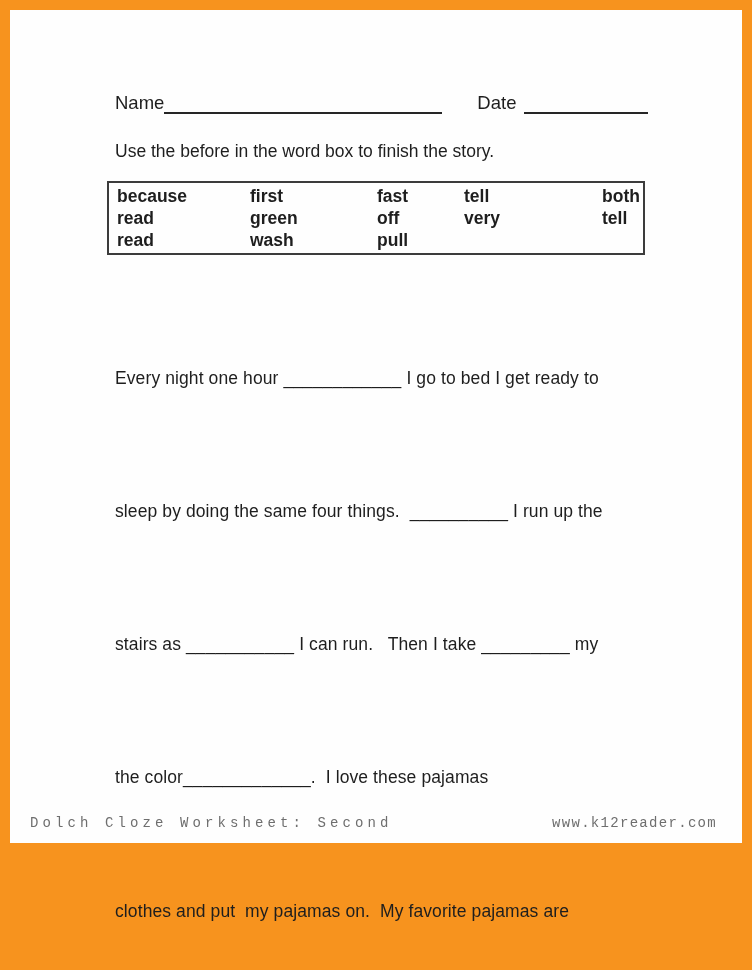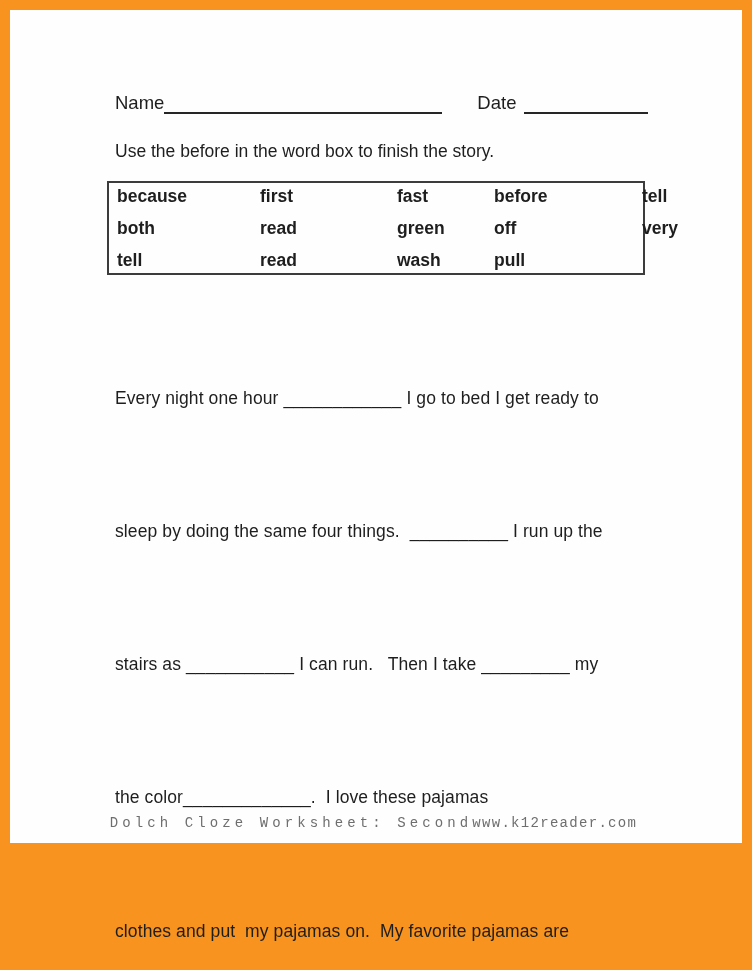--- a/index.html
+++ b/index.html
@@ -57,39 +57,38 @@
     margin-top: 19px;
     margin-left: -8px;
     margin-right: 3px;
     border: 2px solid #3c3c3c;
     padding: 2px 0 2px 8px;
     display: grid;
     grid-template-columns: 133px 127px 87px 138px 1fr;
     font-weight: bold;
     font-size: 17.5px;
     line-height: 22px;
-    gap: 10px;
   }
   
   .story {
     margin-top: 12px;
     font-size: 17.5px;
     line-height: 44.4px;
     white-space: pre;
     letter-spacing: 0.1px;
   }
   .story-line { height: 44.4px; }
   
   .footer {
     position: absolute;
     left: 20px;
     right: 25px;
     bottom: 12px;
     display: flex;
-    justify-content: center;
+    justify-content: space-between;
     align-items: baseline;
     font-family: "Liberation Mono", monospace;
     color: #6e6e6e;
     font-size: 14px;
   }
   .footer-left  { letter-spacing: 4.1px; }
   .footer-right { letter-spacing: 1.3px; }
 </style>
 </head>
 <body>
@@ -105,21 +104,20 @@
         <span class="date-label">Date</span>
         <span class="rule date-rule"></span>
       </div>
 
       <div class="instructions">Use the before in the word box to finish the story.</div>
 
       <div class="word-box">
         <span class="word">because</span>
         <span class="word">first</span>
         <span class="word">fast</span>
-        <span class="word">before</span>
         <span class="word">tell</span>
         <span class="word">both</span>
         <span class="word">read</span>
         <span class="word">green</span>
         <span class="word">off</span>
         <span class="word">very</span>
         <span class="word">tell</span>
         <span class="word">read</span>
         <span class="word">wash</span>
         <span class="word">pull</span>

